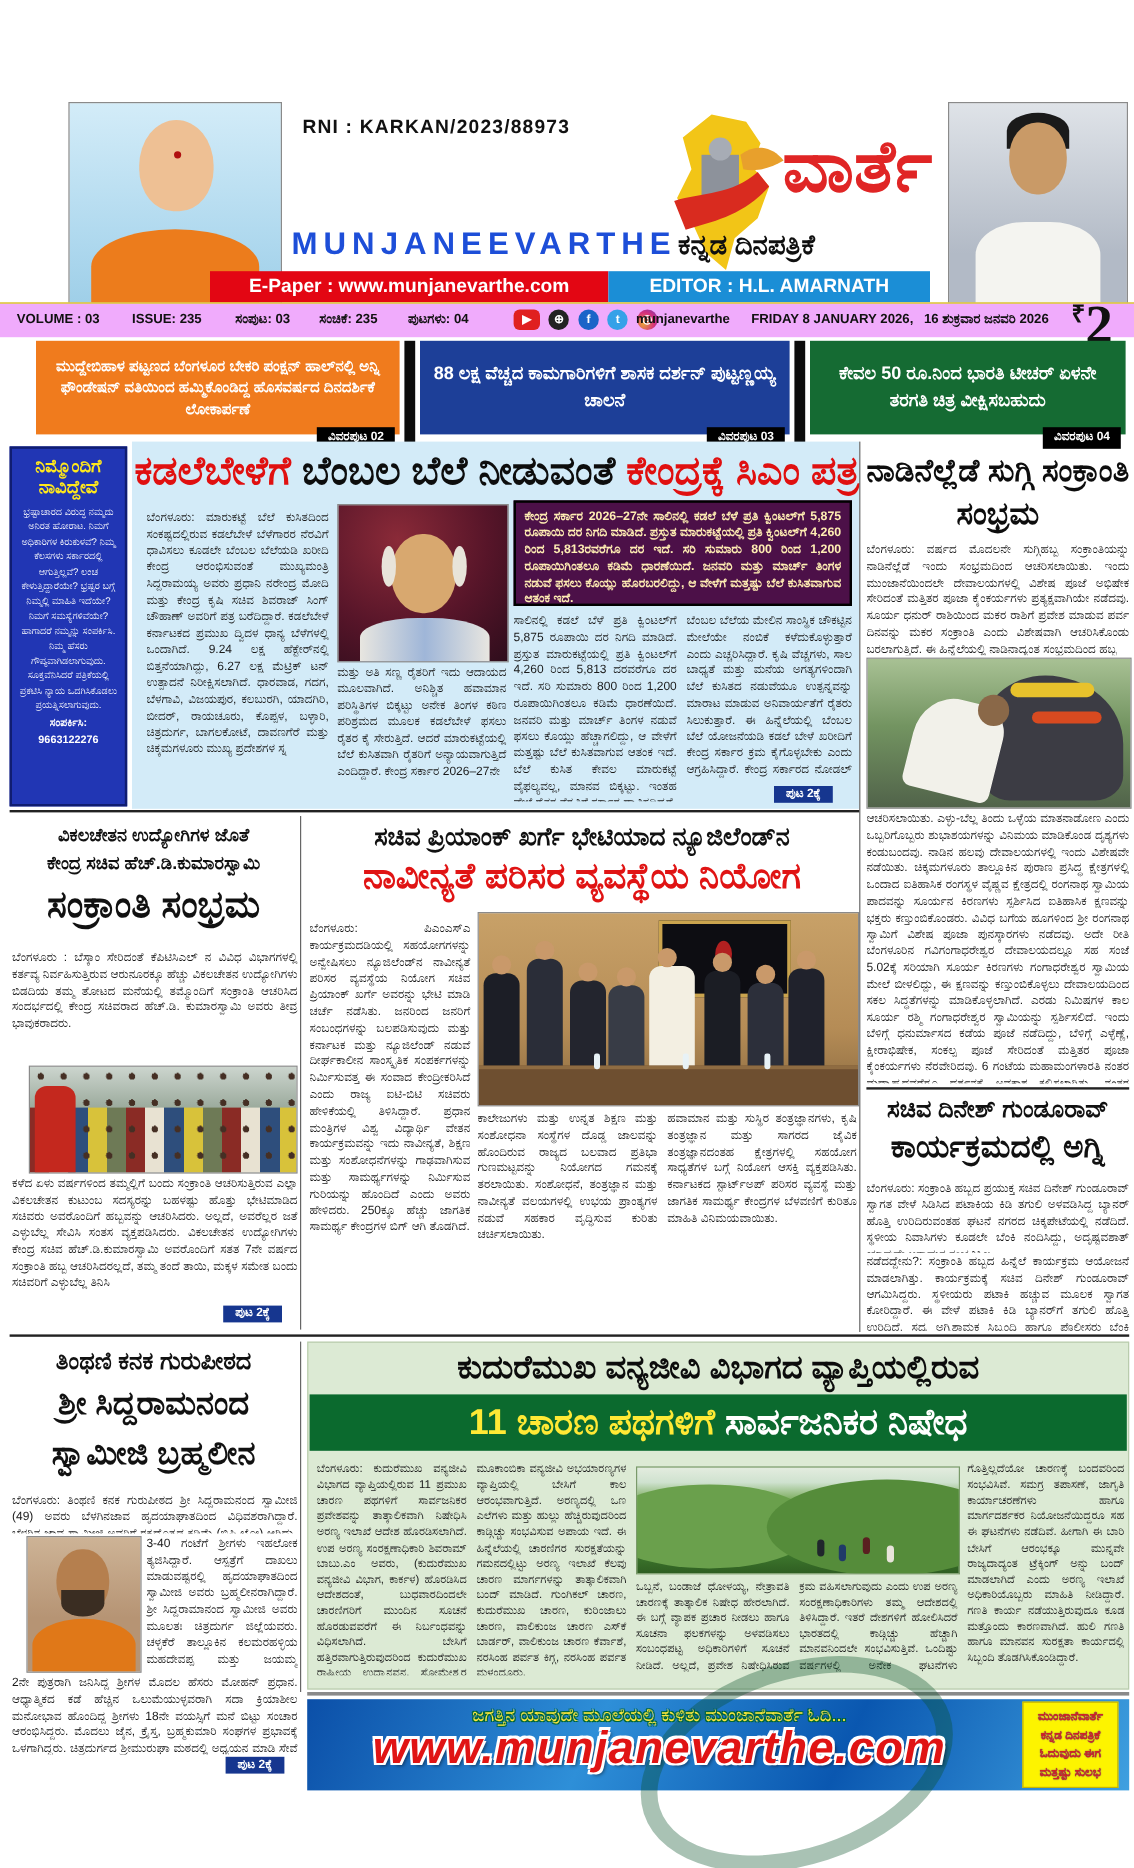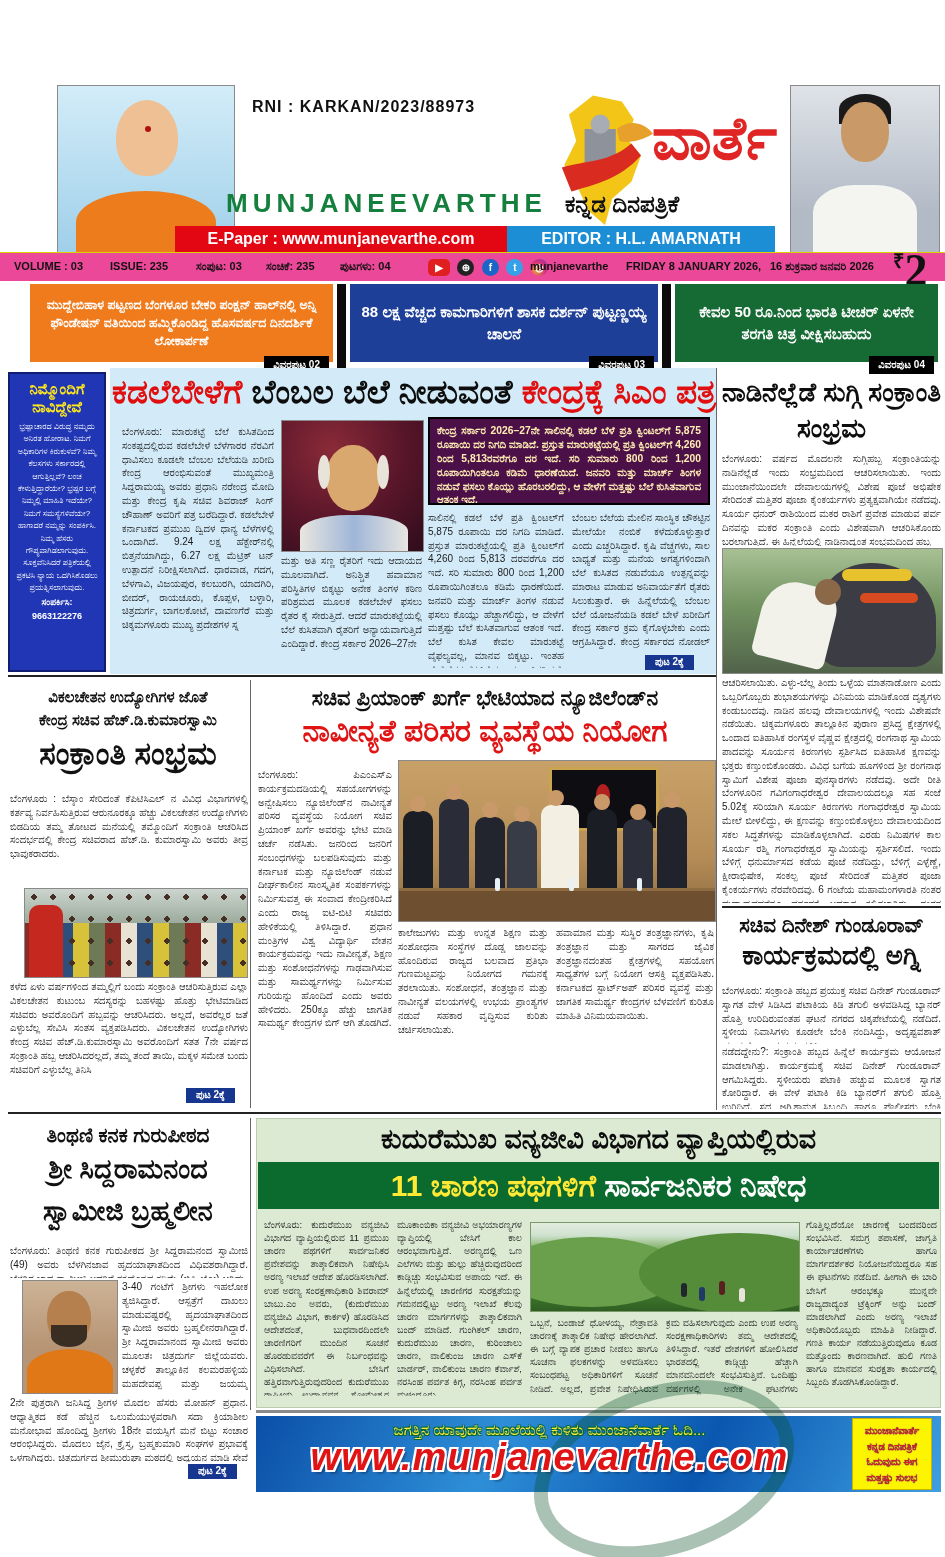--- a/index.html
+++ b/index.html
@@ -20,27 +20,27 @@
   #photoLeft .ph-dot{position:absolute;left:87px;top:40px;width:6px;height:6px;border-radius:50%;background:#b01010;}
   #photoLeft .ph-robe{position:absolute;left:18px;bottom:0;width:140px;height:62px;border-radius:55% 55% 0 0;background:#ec7c1c;}
   #photoRight{left:790px;top:85px;width:148px;height:167px;background:linear-gradient(180deg,#dfe3e8,#b2bac6 75%);}
   #photoRight .ph-hair{position:absolute;left:48px;top:8px;width:52px;height:30px;border-radius:50% 50% 0 0;background:#1a1a1a;}
   #photoRight .ph-head{position:absolute;left:50px;top:16px;width:48px;height:60px;border-radius:48%;background:#c99a67;}
   #photoRight .ph-shirt{position:absolute;left:22px;bottom:0;width:104px;height:68px;border-radius:40% 40% 0 0;background:#f4f4f0;}
   #rni{left:252px;top:98px;font-size:16px;font-weight:bold;letter-spacing:1px;color:#111;}
   #titleBlue{left:243px;top:104px;font-size:60px;font-weight:800;color:#3b9bd1;}
   #titleRed{left:652px;top:104px;font-size:60px;font-weight:800;color:#e02525;}
   #mapGraphic{left:545px;top:92px;width:120px;height:140px;}
-  #titleEn{left:226px;top:188px;font-size:26px;font-weight:800;letter-spacing:5px;color:#15803d;}
+  #titleEn{left:243px;top:188px;font-size:26px;font-weight:800;letter-spacing:5px;color:#1d4ed8;}
   #tagline{left:565px;top:191px;font-size:23px;font-weight:800;color:#101010;}
   .band{position:absolute;top:226px;height:26px;color:#fff;font-size:16px;font-weight:bold;
         line-height:26px;text-align:center;}
   #epaperBand{left:175px;width:332px;background:#e30613;}
   #editorBand{left:507px;width:268px;background:#1b8ed6;}
-  #infobar{left:0;top:252px;width:945px;height:28px;background:#ec4899;border-top:1px solid #d8d400;}
+  #infobar{left:0;top:252px;width:945px;height:28px;background:#f0abfc;border-top:1px solid #d8d400;}
   .ib{position:absolute;top:7px;font-size:11px;font-weight:bold;color:#111;white-space:nowrap;}
   #socRow{position:absolute;left:428px;top:5px;}
   .soc{display:inline-block;width:17px;height:17px;border-radius:50%;color:#fff;font-size:10px;
        text-align:center;line-height:17px;font-weight:bold;margin-right:3px;vertical-align:middle;}
   .soc.yt{width:22px;border-radius:5px;background:#e02020;}
   .soc.gl{background:#222;}
   .soc.fb{background:#1b64c8;}
   .soc.tw{background:#35a1e8;}
   .soc.ig{background:radial-gradient(circle at 30% 70%,#e8a03a,#d6307c 55%,#7438b8);}
   #priceWrap{position:absolute;left:893px;top:244px;}

